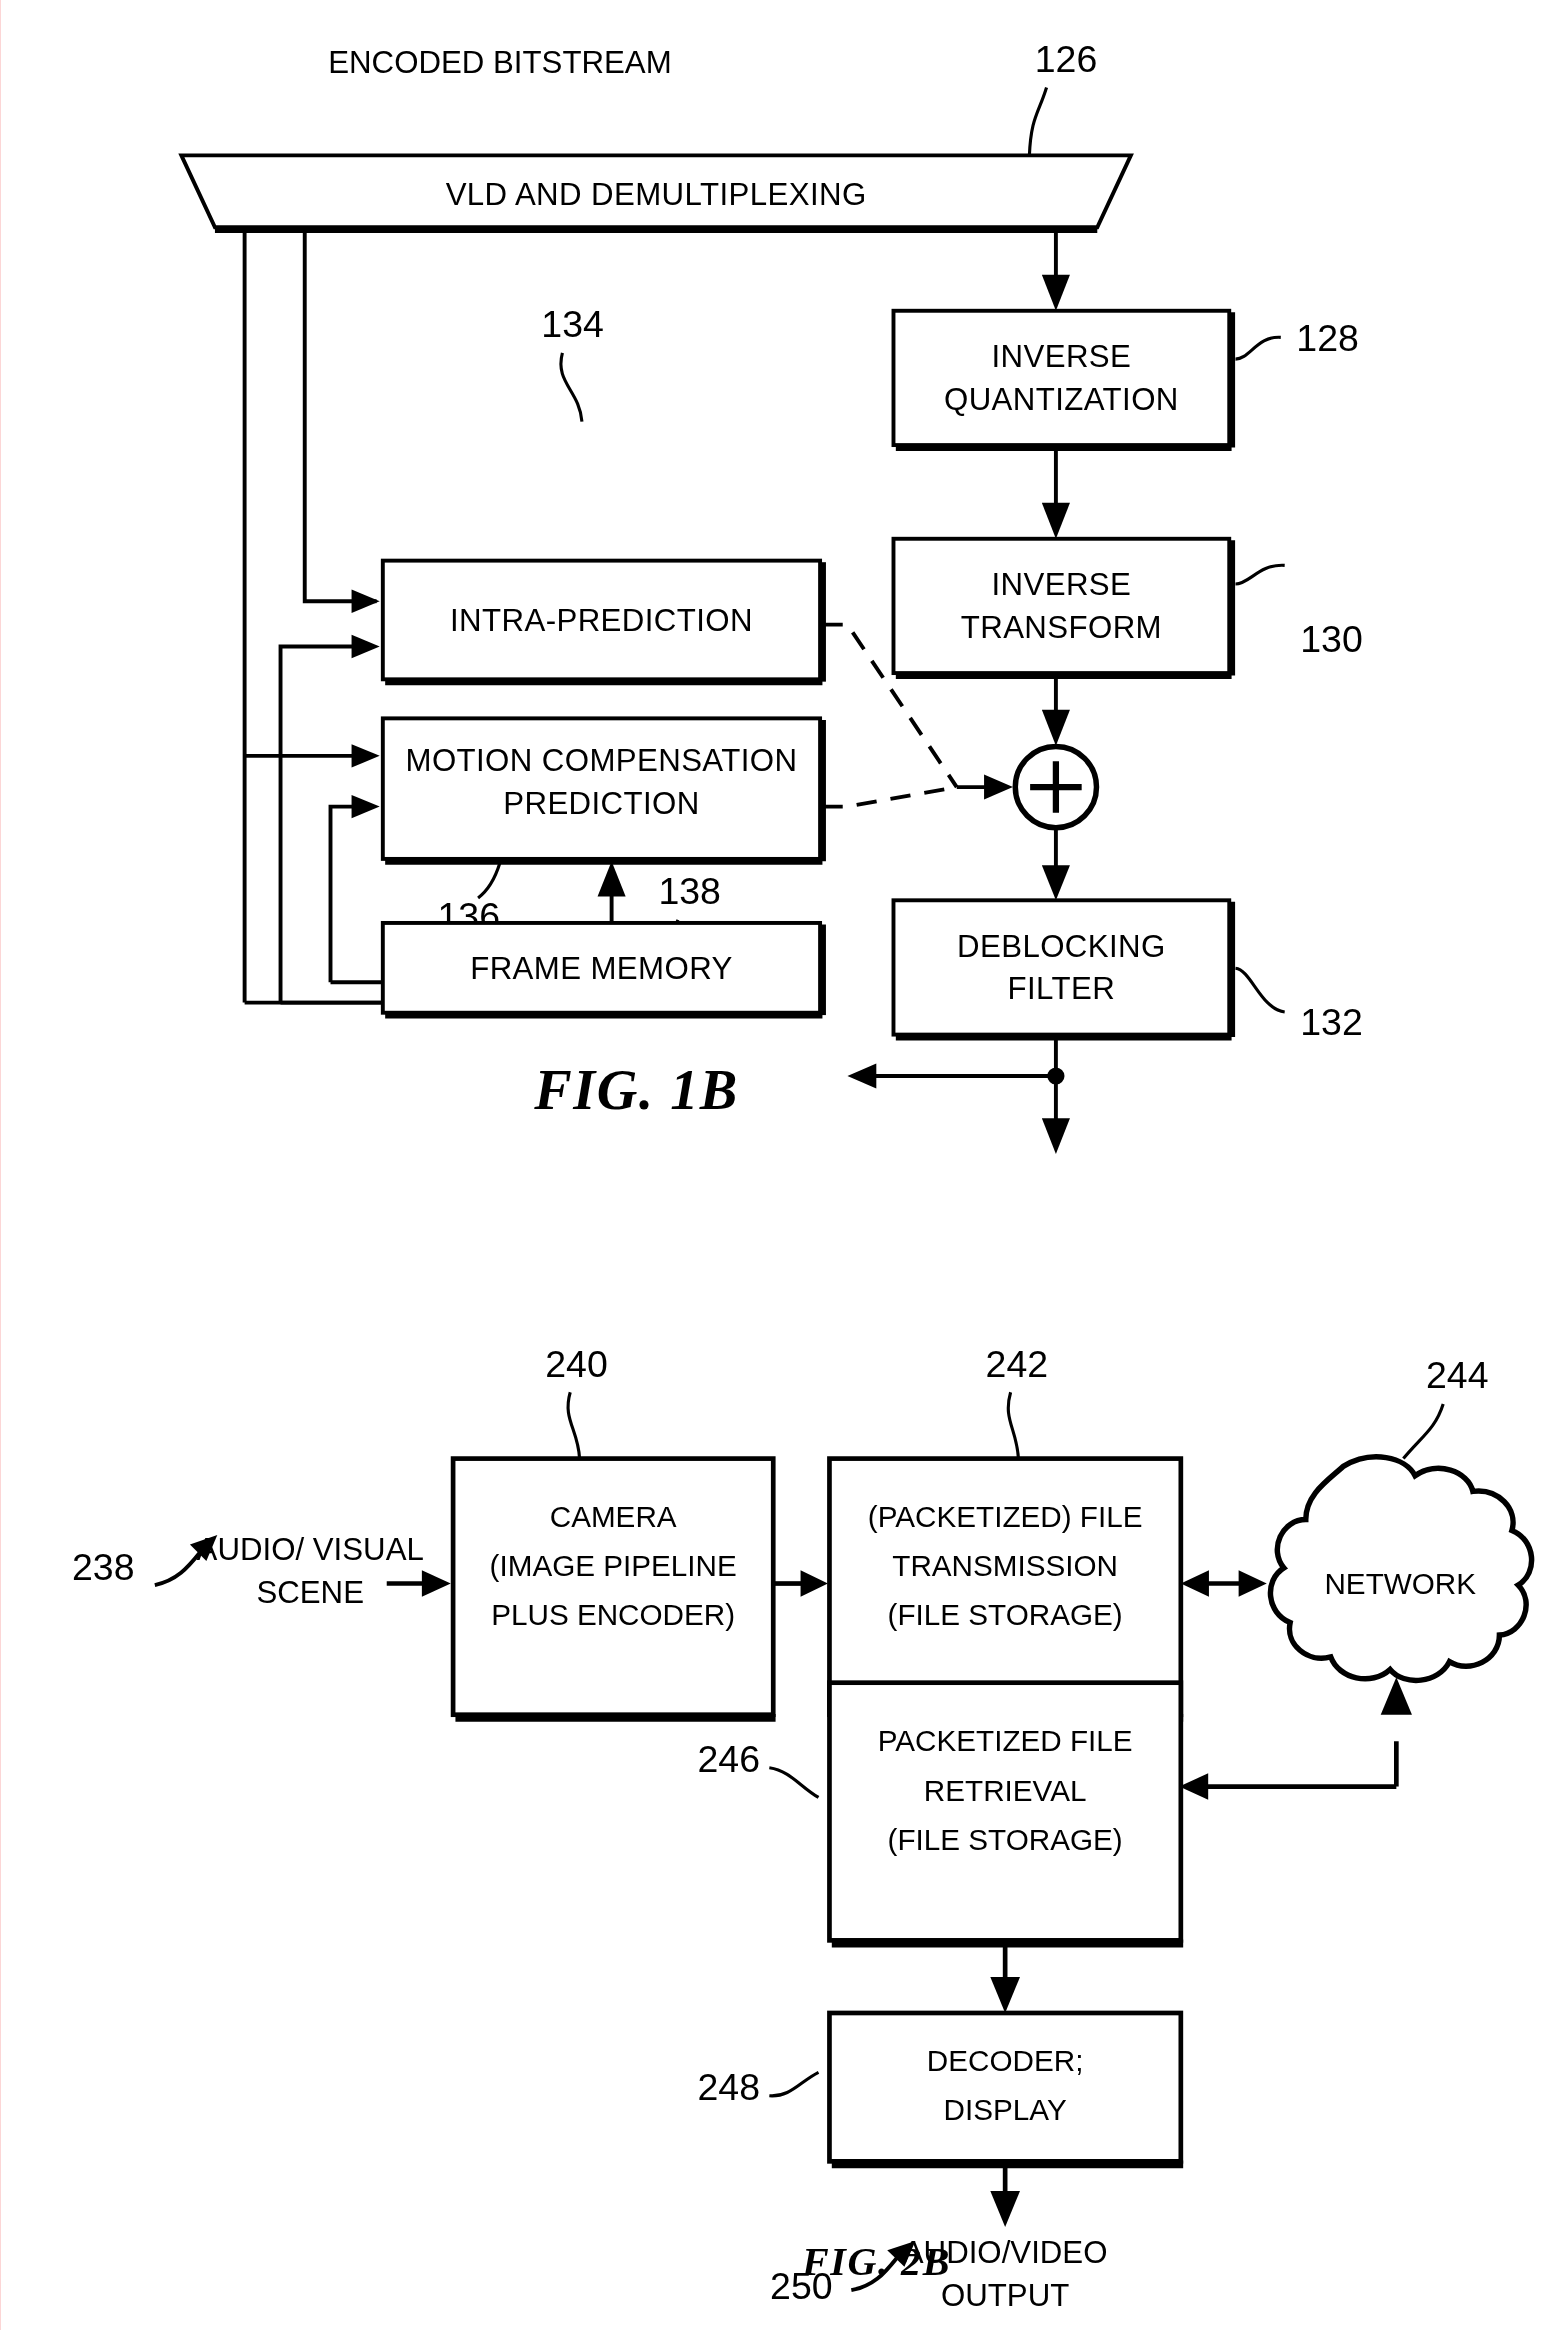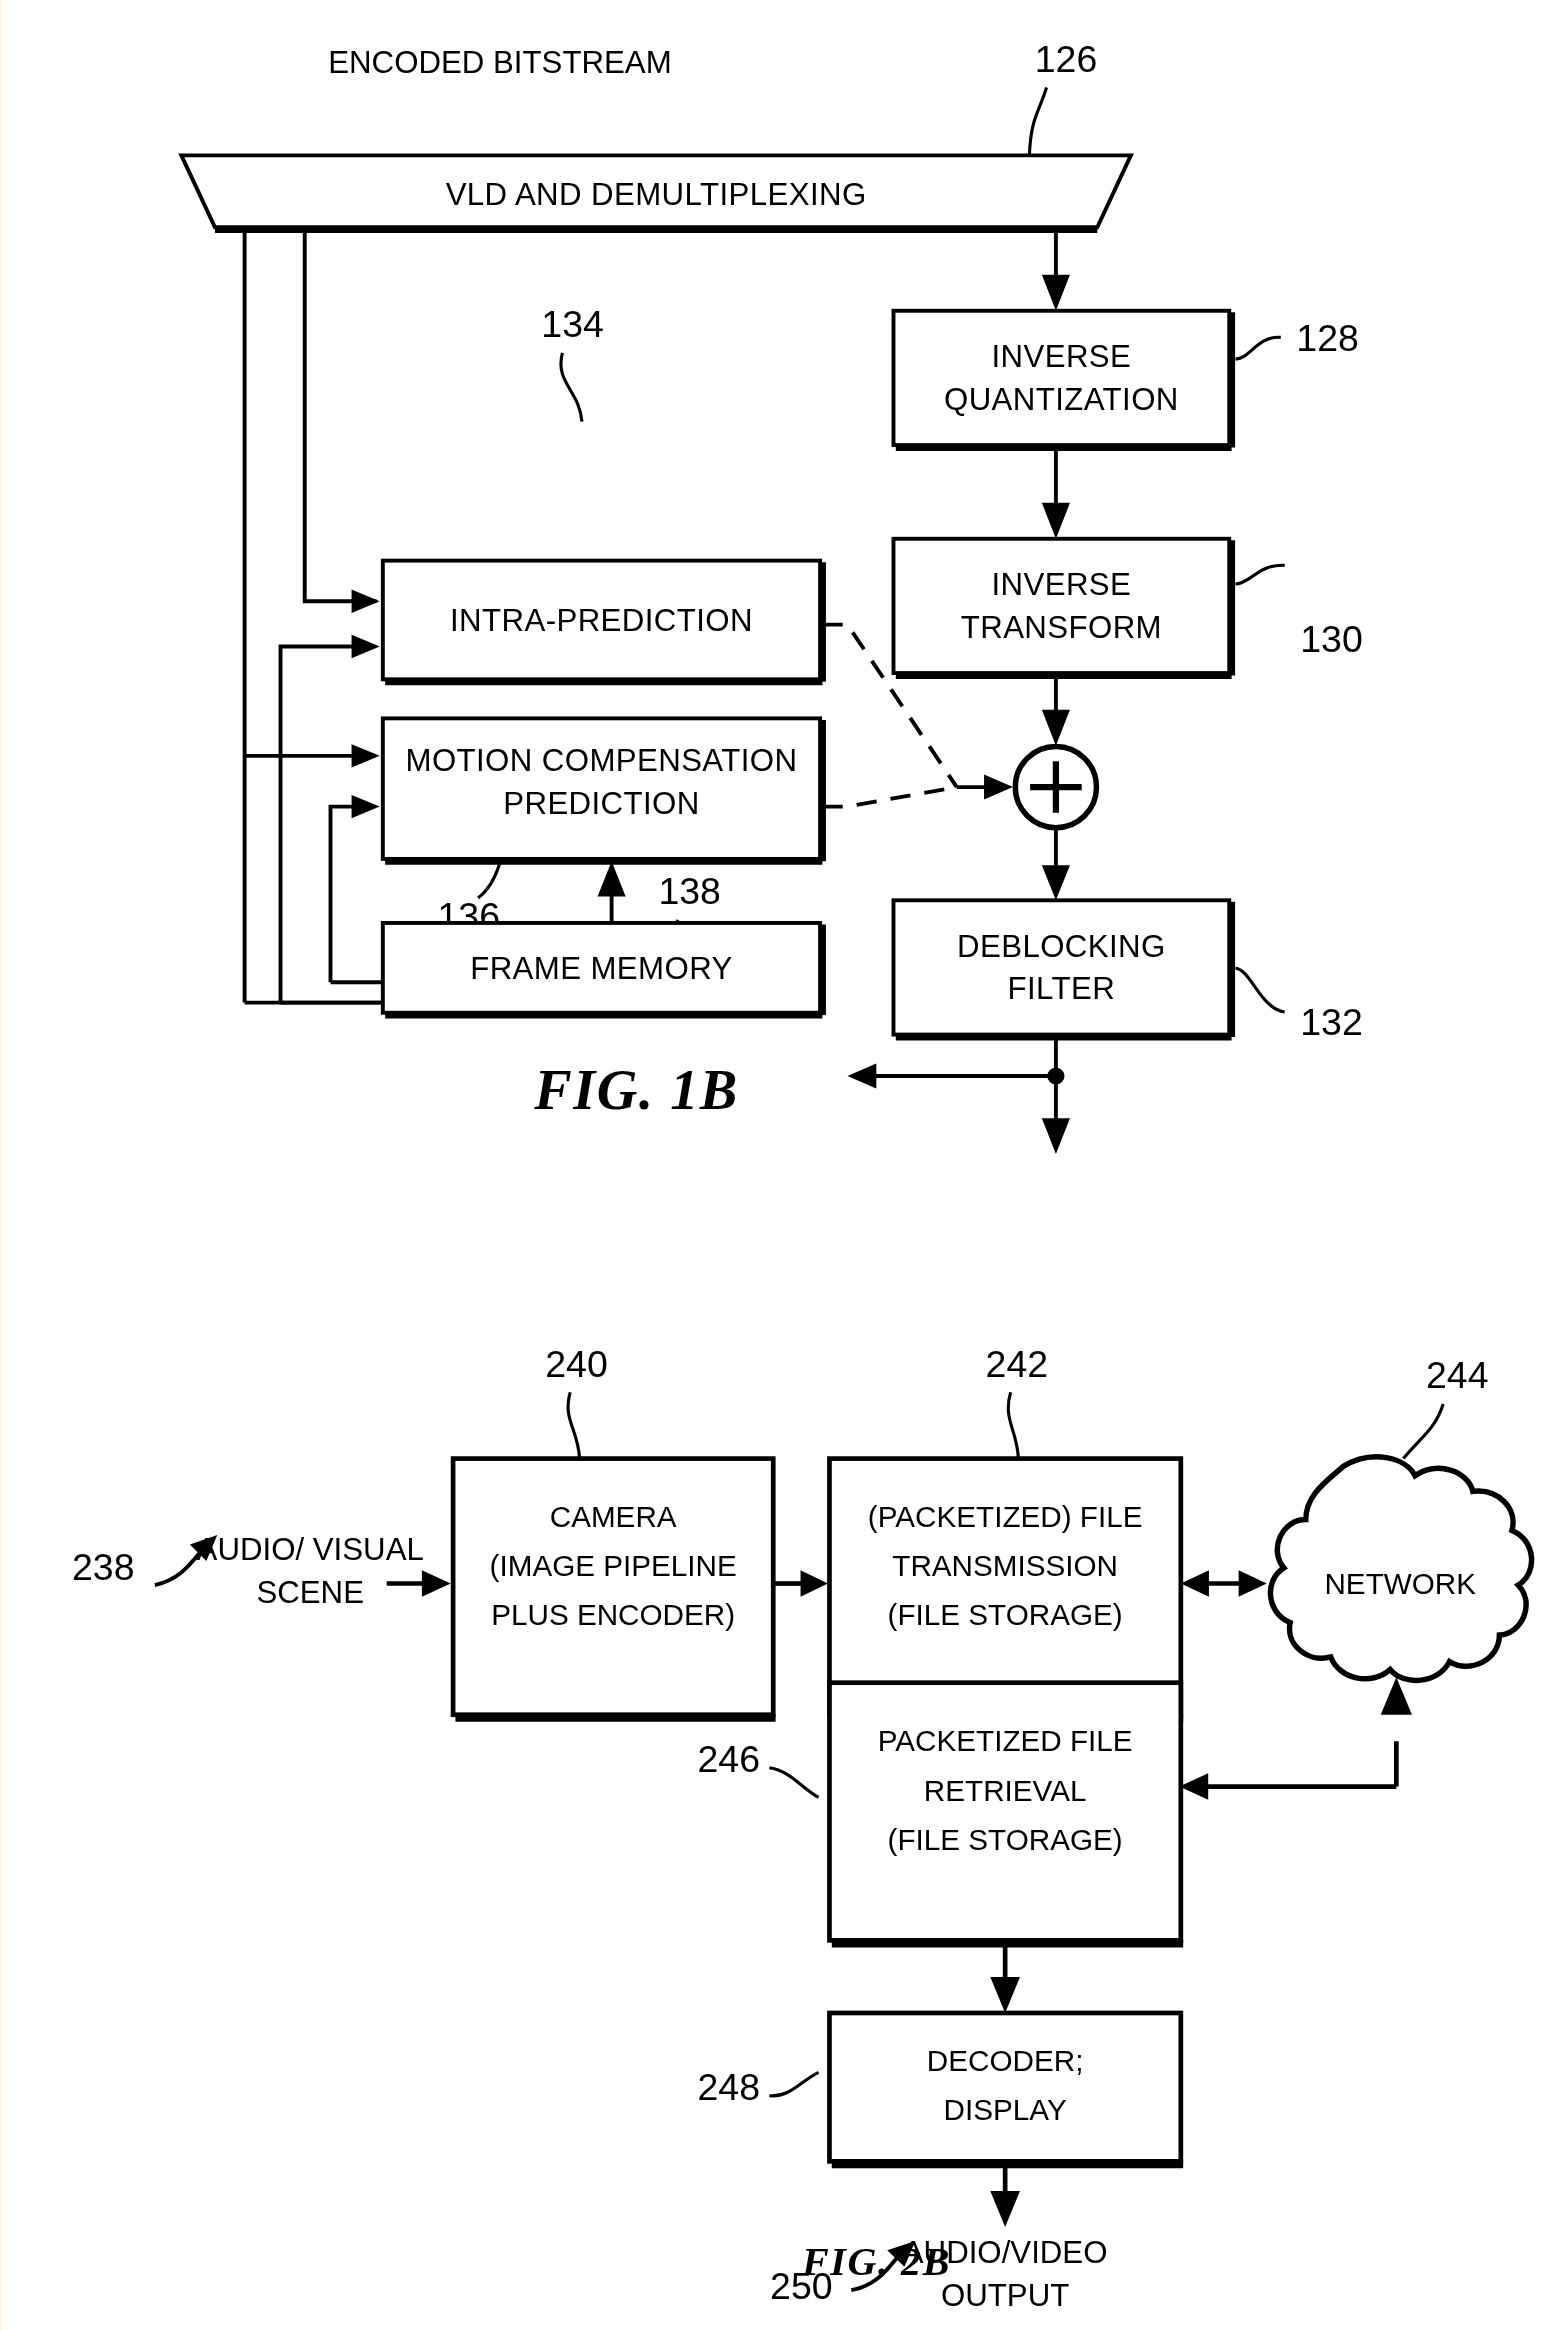--- a/index.html
+++ b/index.html
@@ -4,21 +4,21 @@
 <style>
   html, body {
     margin: 0;
     padding: 0;
     background: #ffffff;
   }
   #page {
     position: relative;
     width: 1566px;
     height: 2330px;
-    background: #fdba74;
+    background: #ef4444;
     font-family: "Liberation Sans", sans-serif;
     overflow: hidden;
   }
   svg { display: block; }
   .blk-text {
     font-family: "Liberation Sans", sans-serif;
     font-size: 40px;
     fill: #000;
     text-anchor: middle;
     letter-spacing: 0.5px;

